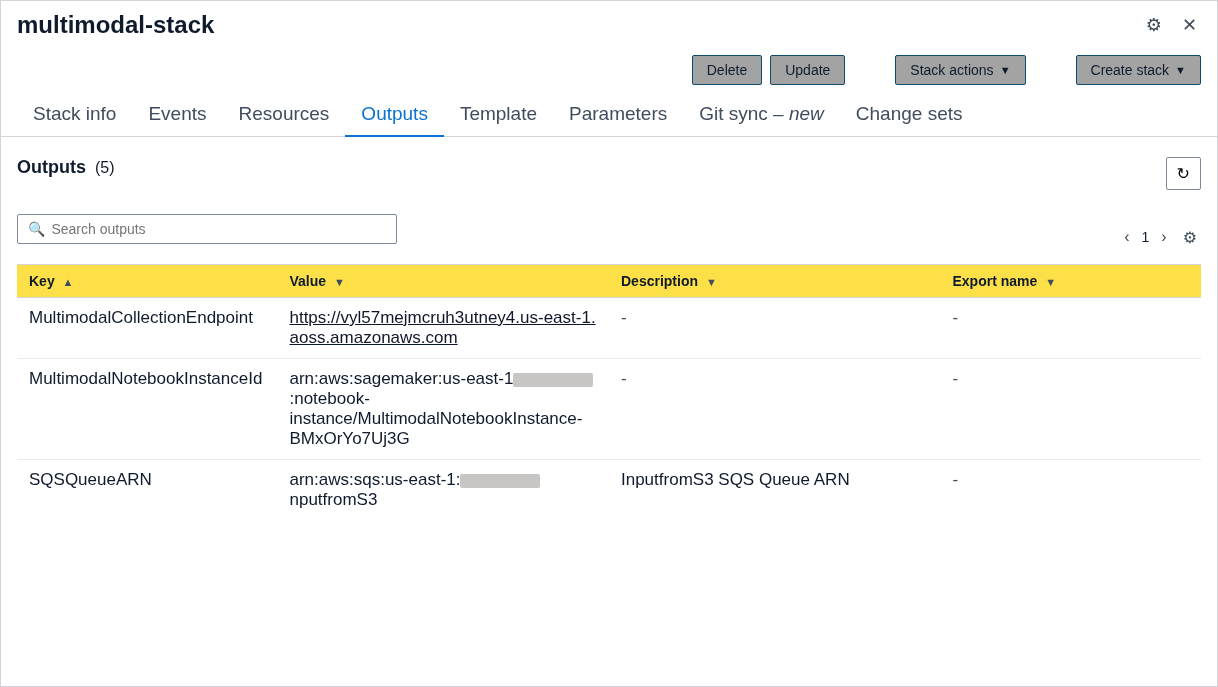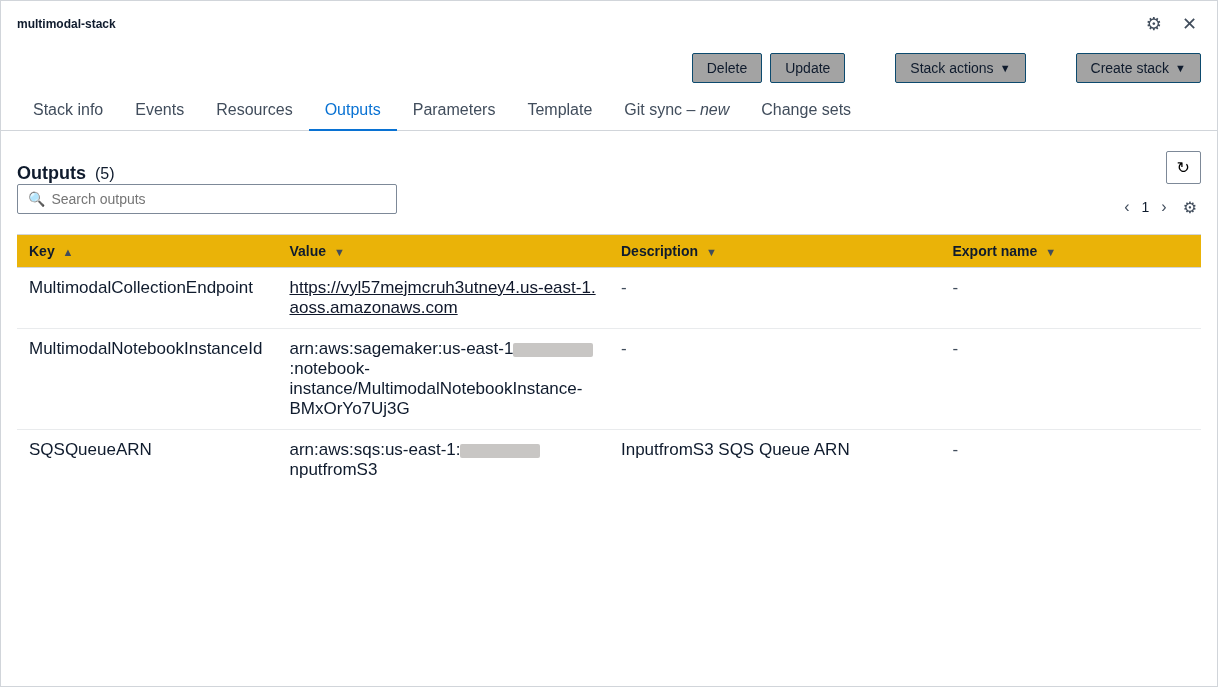--- a/index.html
+++ b/index.html
@@ -22,21 +22,21 @@
       justify-content: space-between;
       padding: 10px 16px 8px 16px;
       background: #fff;
     }
     .title-bar-left {
       display: flex;
       align-items: center;
       gap: 12px;
     }
     .window-title {
-      font-size: 12px;
+      font-size: 24px;
       font-weight: 600;
       color: #0f1b2d;
     }
     .title-bar-icons {
       display: flex;
       align-items: center;
       gap: 12px;
     }
     .icon-btn {
       background: none;
@@ -77,41 +77,41 @@
     }
     .caret { font-size: 11px; }
     .nav-tabs {
       display: flex;
       border-bottom: 1px solid #d1d5da;
       padding: 0 16px;
       background: #fff;
     }
     .nav-tab {
       padding: 10px 16px;
-      font-size: 16px;
+      font-size: 19px;
       color: #414d5c;
       cursor: pointer;
       border-bottom: 2px solid transparent;
       margin-bottom: -1px;
       white-space: nowrap;
     }
     .nav-tab.active {
       color: #0972d3;
       border-bottom: 2px solid #0972d3;
       font-weight: 500;
     }
     .main-content {
       padding: 20px 16px;
       background: #fff;
     }
     .section-header {
       display: flex;
-      align-items: flex-end;
+      align-items: flex-start;
       justify-content: space-between;
-      margin-bottom: 0;
+      margin-bottom: 24px;
     }
     .section-title {
       font-size: 18px;
       font-weight: 600;
       color: #0f1b2d;
     }
     .refresh-btn {
       border: 1px solid #7d8998;
       background: #fff;
       padding: 6px 10px;
@@ -177,21 +177,21 @@
     thead tr {
       border-bottom: 1px solid #d1d5da;
       border-top: 1px solid #d1d5da;
     }
     th {
       text-align: left;
       padding: 8px 12px;
       font-weight: 700;
       font-size: 14px;
       color: #0f1b2d;
-      background: #eab308;
+      background: #fde047;
       white-space: nowrap;
     }
     th .sort-icon {
       font-size: 11px;
       color: #414d5c;
       margin-left: 4px;
     }
     td {
       padding: 10px 12px;
       vertical-align: top;
@@ -246,22 +246,22 @@
       <span>Create stack</span>
       <span class="caret">▼</span>
     </button>
   </div>
 
   <nav class="nav-tabs">
     <div class="nav-tab">Stack info</div>
     <div class="nav-tab">Events</div>
     <div class="nav-tab">Resources</div>
     <div class="nav-tab active">Outputs</div>
+    <div class="nav-tab">Template</div>
     <div class="nav-tab">Parameters</div>
-    <div class="nav-tab">Template</div>
     <div class="nav-tab">Git sync – <em>new</em></div>
     <div class="nav-tab">Change sets</div>
   </nav>
 
   <div class="main-content">
 
     <div class="section-header">
       <span class="section-title">
         <span>Outputs</span>
         <span style="font-weight:400; font-size:16px; margin-left:4px;">(5)</span>

